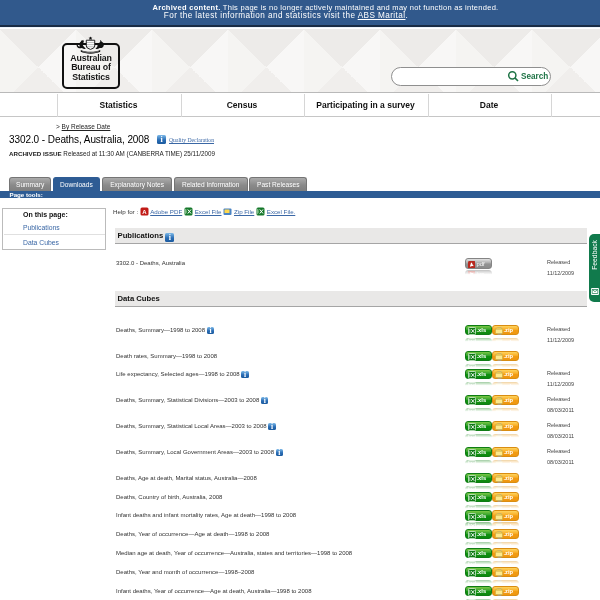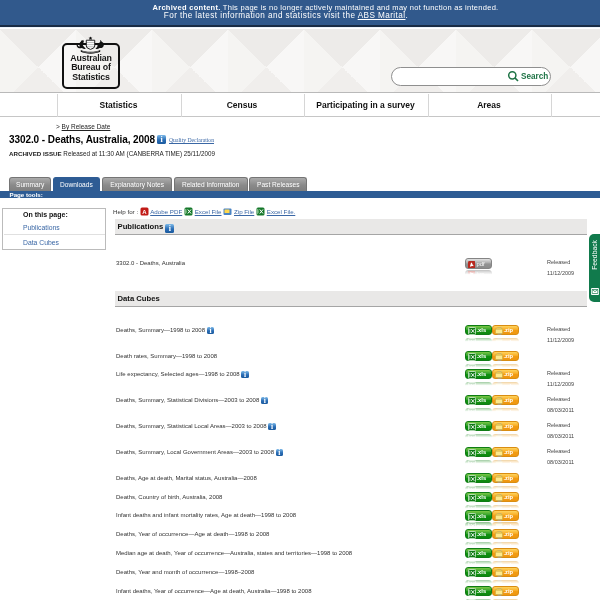--- a/index.html
+++ b/index.html
@@ -29,21 +29,21 @@
 #search-icon { left:507px; top:70px; }
 
 
 #nav { left:0; top:94px; width:600px; height:23px; background:#fff; border-bottom:1px solid #c6c6c6; }
 .nav-sep { position:absolute; top:0; width:1px; height:23px; background:#d6d6d6; }
 .nav-item { position:absolute; top:0; height:23px; line-height:22px; text-align:center; font-size:8.5px; font-weight:bold; color:#111; }
 
 
 #crumb { left:56px; top:123px; font-size:6.5px; color:#222; }
 #crumb a { color:#222; text-decoration:underline; }
-#title { left:9px; top:133.5px; font-size:10px; font-weight:bold; color:#000; letter-spacing:-0.08px; }
+#title { left:9px; top:133.5px; font-size:10px; font-weight:normal; color:#000; letter-spacing:-0.08px; }
 #qd-icon { left:157px; top:135px; }
 #qd { left:169px; top:137px; font-family:"Liberation Serif", serif; font-size:5.7px; color:#3a67a5; text-decoration:underline; }
 #archived { left:9px; top:149.5px; font-size:6.3px; color:#222; }
 #archived b { font-size:6.2px; }
 
 
 .tab { position:absolute; top:177px; height:14px; border-radius:3px 3px 0 0; color:#fff; font-size:6.6px; font-weight:normal; text-align:center; line-height:13.5px; background:linear-gradient(#ababab, #8a8a8a 55%, #7f7f7f); border:1px solid #757575; border-bottom:none; }
 .tab.active { background:#2e5c94; border-color:#2e5c94; }
 #pagetools { left:0; top:190.5px; width:600px; height:7.5px; background:#2e5c94; color:#fff; font-size:6.2px; font-weight:bold; line-height:7.5px; padding-left:9.5px; }
 
@@ -112,21 +112,21 @@
 
   <div id="nav" class="abs">
     <div class="nav-sep" style="left:57px"></div>
     <div class="nav-sep" style="left:180.5px"></div>
     <div class="nav-sep" style="left:304px"></div>
     <div class="nav-sep" style="left:427.5px"></div>
     <div class="nav-sep" style="left:551px"></div>
     <div class="nav-item" style="left:57px; width:123px;">Statistics</div>
     <div class="nav-item" style="left:180.5px; width:123px;">Census</div>
     <div class="nav-item" style="left:304px; width:123px;">Participating in a survey</div>
-    <div class="nav-item" style="left:427.5px; width:123px;">Areas</div>
+    <div class="nav-item" style="left:427.5px; width:123px;">Date</div>
   </div>
 
   <div id="crumb" class="abs">&gt; <a>By Release Date</a></div>
   <div id="title" class="abs">3302.0 - Deaths, Australia, 2008</div>
   <span id="qd-icon" class="abs info" style="width:9px;height:9px;font-size:8px;line-height:9px;">i</span>
   <div id="qd" class="abs">Quality Declaration</div>
   <div id="archived" class="abs"><b>ARCHIVED ISSUE</b> Released at 11:30 AM (CANBERRA TIME) 25/11/2009</div>
 
   <div class="tab" style="left:9px; width:42.3px;">Summary</div>
   <div class="tab active" style="left:52.8px; width:47.2px;">Downloads</div>
@@ -151,21 +151,21 @@
         <path d="M3.8 2.5 L7 6.5 M7 2.5 L3.8 6.5" stroke="#fff" stroke-width="1"></path>
       </svg> <a>Excel File</a> <svg class="mini" width="9" height="9" viewBox="0 0 9 9">
         <rect x="0.5" y="1.5" width="8" height="6.5" rx="1" fill="#4a84c4"></rect>
         <rect x="1.5" y="2.5" width="5" height="3.5" rx="0.5" fill="#ffd84d"></rect>
       </svg> <a>Zip File</a> <svg class="mini" width="9" height="9" viewBox="0 0 9 9">
         <rect x="0.5" y="0.5" width="8" height="8" rx="1.5" fill="#15782a"></rect>
         <path d="M1.5 1.8 v5.4 M1.5 3.1 h1.6 M1.5 4.4 h1.6 M1.5 5.7 h1.6" stroke="#bfe5bf" stroke-width="0.55"></path>
         <path d="M3.8 2.5 L7 6.5 M7 2.5 L3.8 6.5" stroke="#fff" stroke-width="1"></path>
       </svg> <a>Excel File.</a></div>
 
-  <div class="secbar" style="top:219px;">Publications <span class="info" style="width:9px;height:9px;font-size:8px;line-height:9px;vertical-align:-1.5px;">i</span></div>
+  <div class="secbar" style="top:228px;">Publications <span class="info" style="width:9px;height:9px;font-size:8px;line-height:9px;vertical-align:-1.5px;">i</span></div>
 
   <div class="rowtext" style="top:259.5px;">3302.0 - Deaths, Australia</div>
   <div class="btns" style="top:258px;">
     <div class="btn btn-pdf" style="left:0;">
         <svg class="ico" width="7.5" height="7.5" viewBox="0 0 8 8">
           <rect width="8" height="8" rx="1.5" fill="#b8291f"></rect>
           <path d="M2 6 C2.5 4.5 3 2.5 3.2 1.8 L4.2 1.8 C4.5 3 5.5 4.8 6.3 5.5 C5 5.2 3.2 5.4 2 6 Z" fill="#fff"></path>
         </svg>
         <span class="lbl" style="font-weight:normal;">pdf</span>
       </div>

